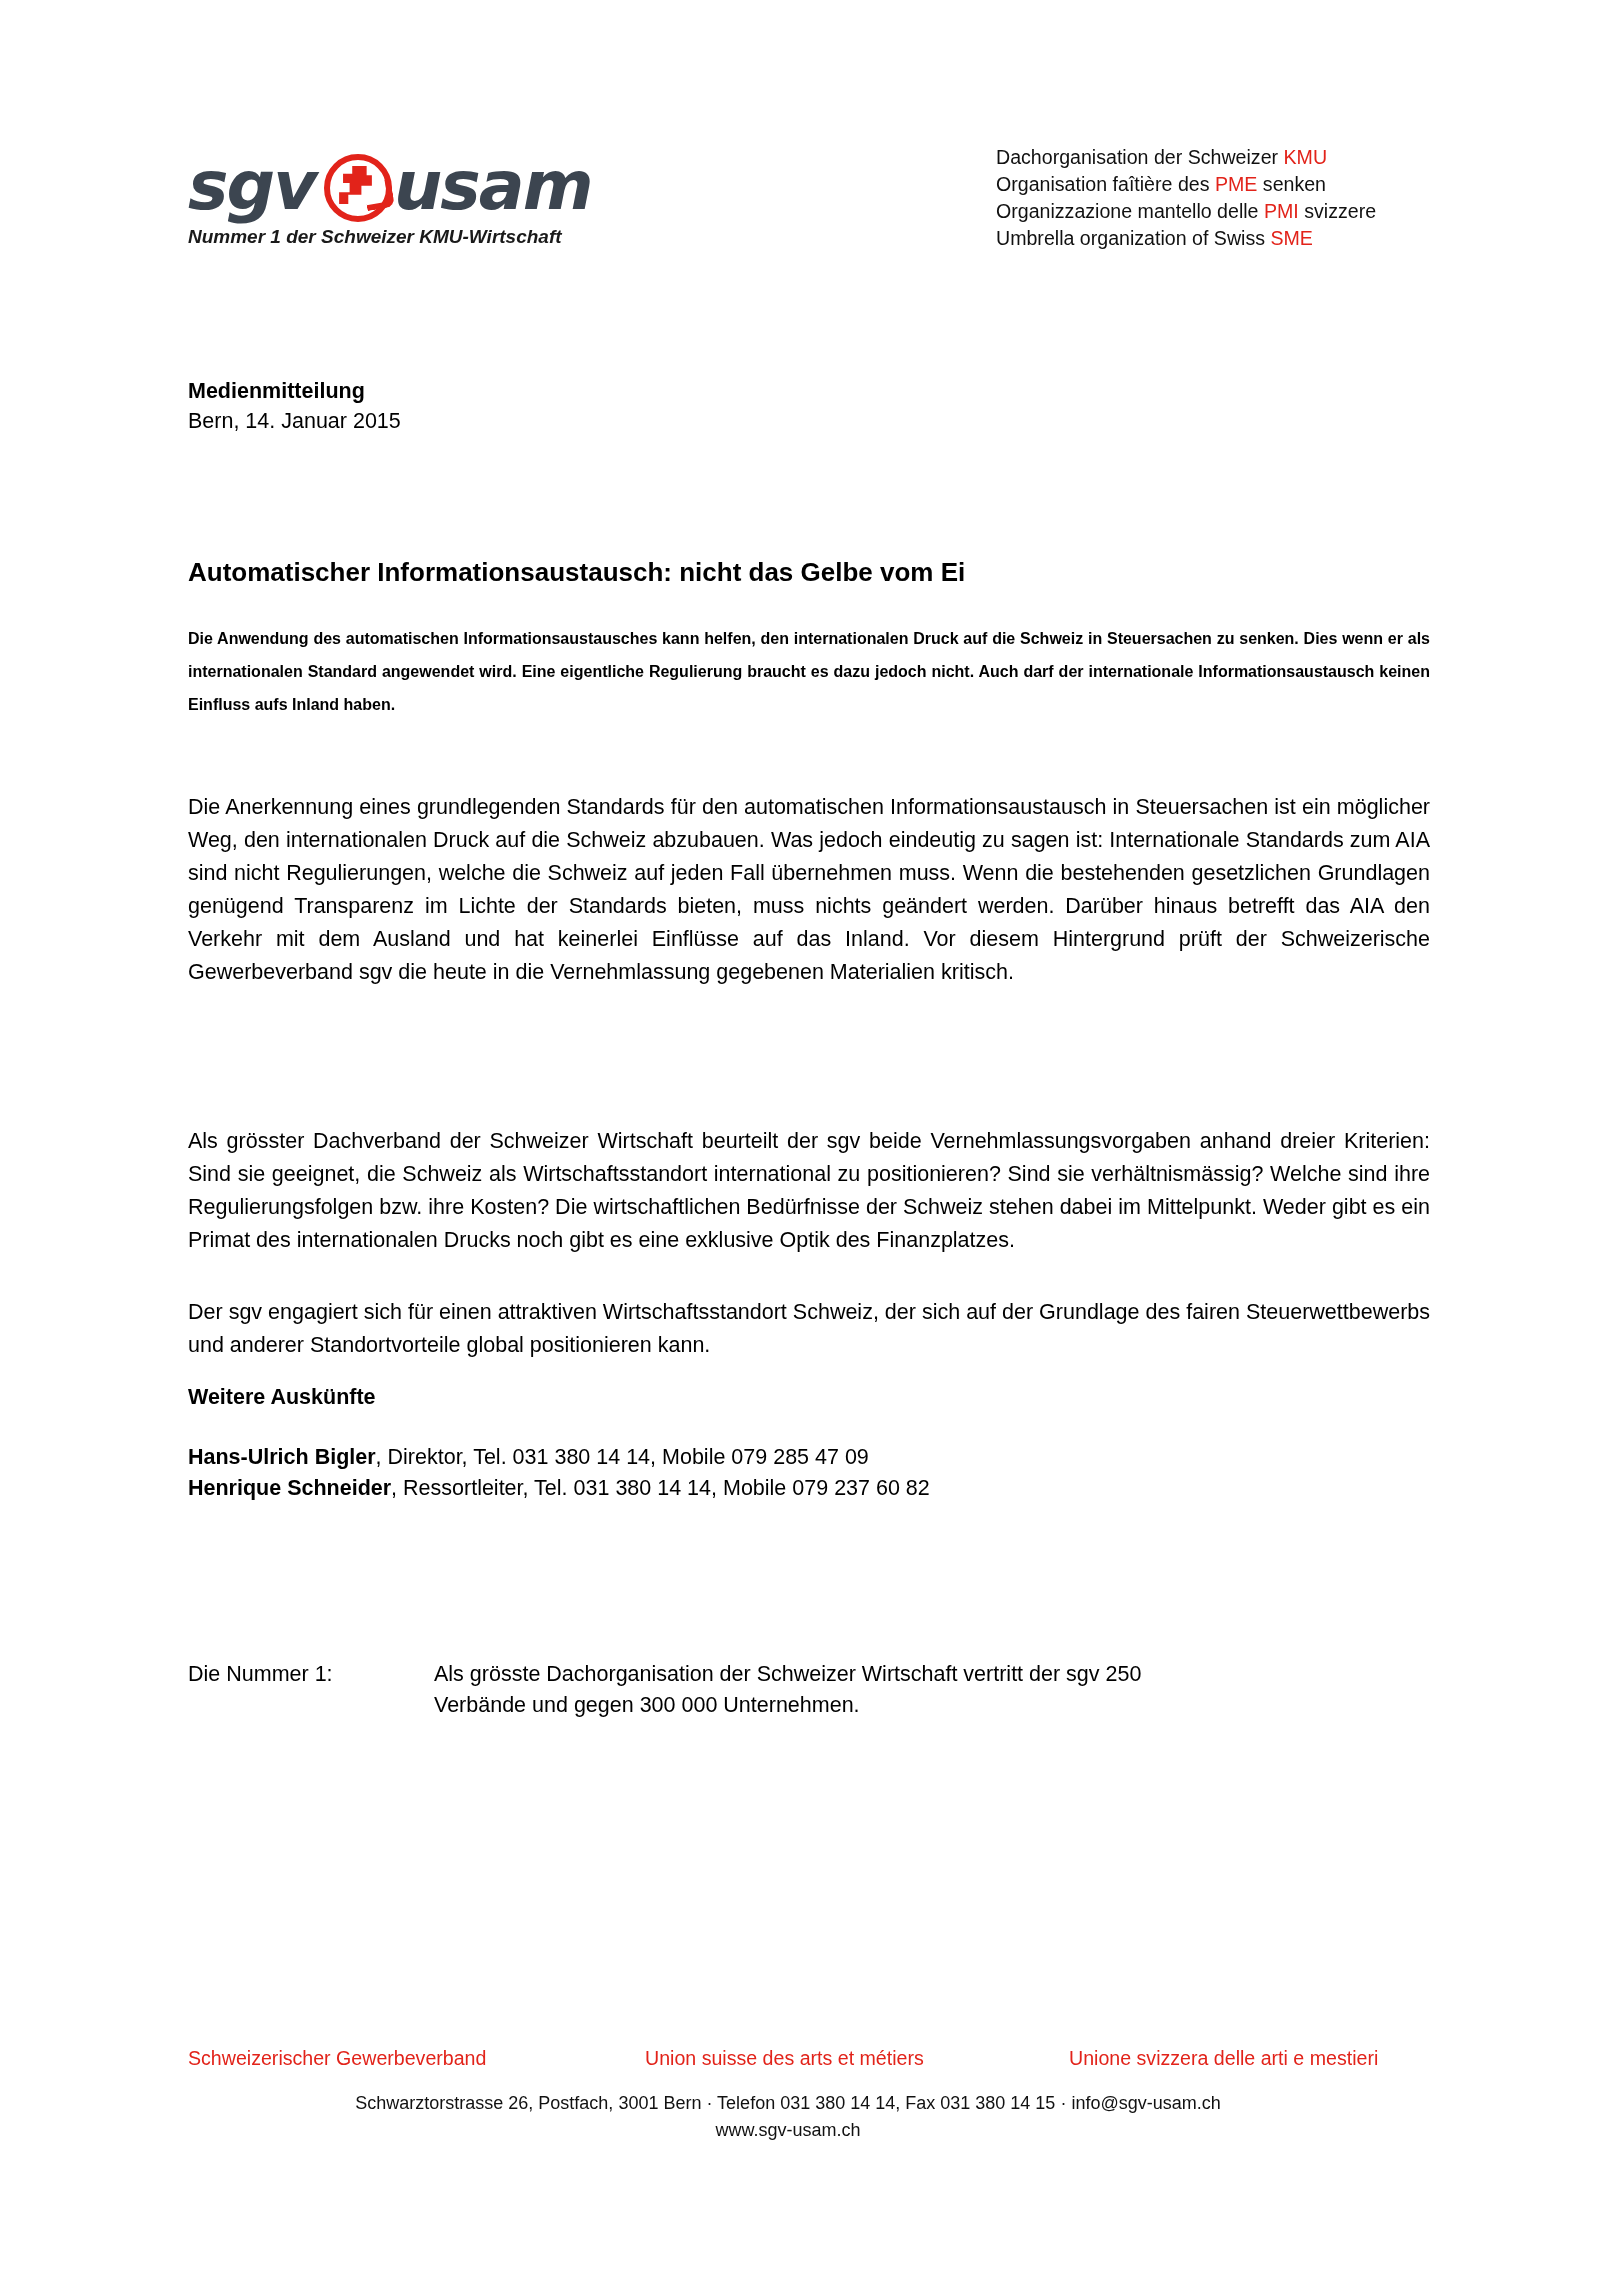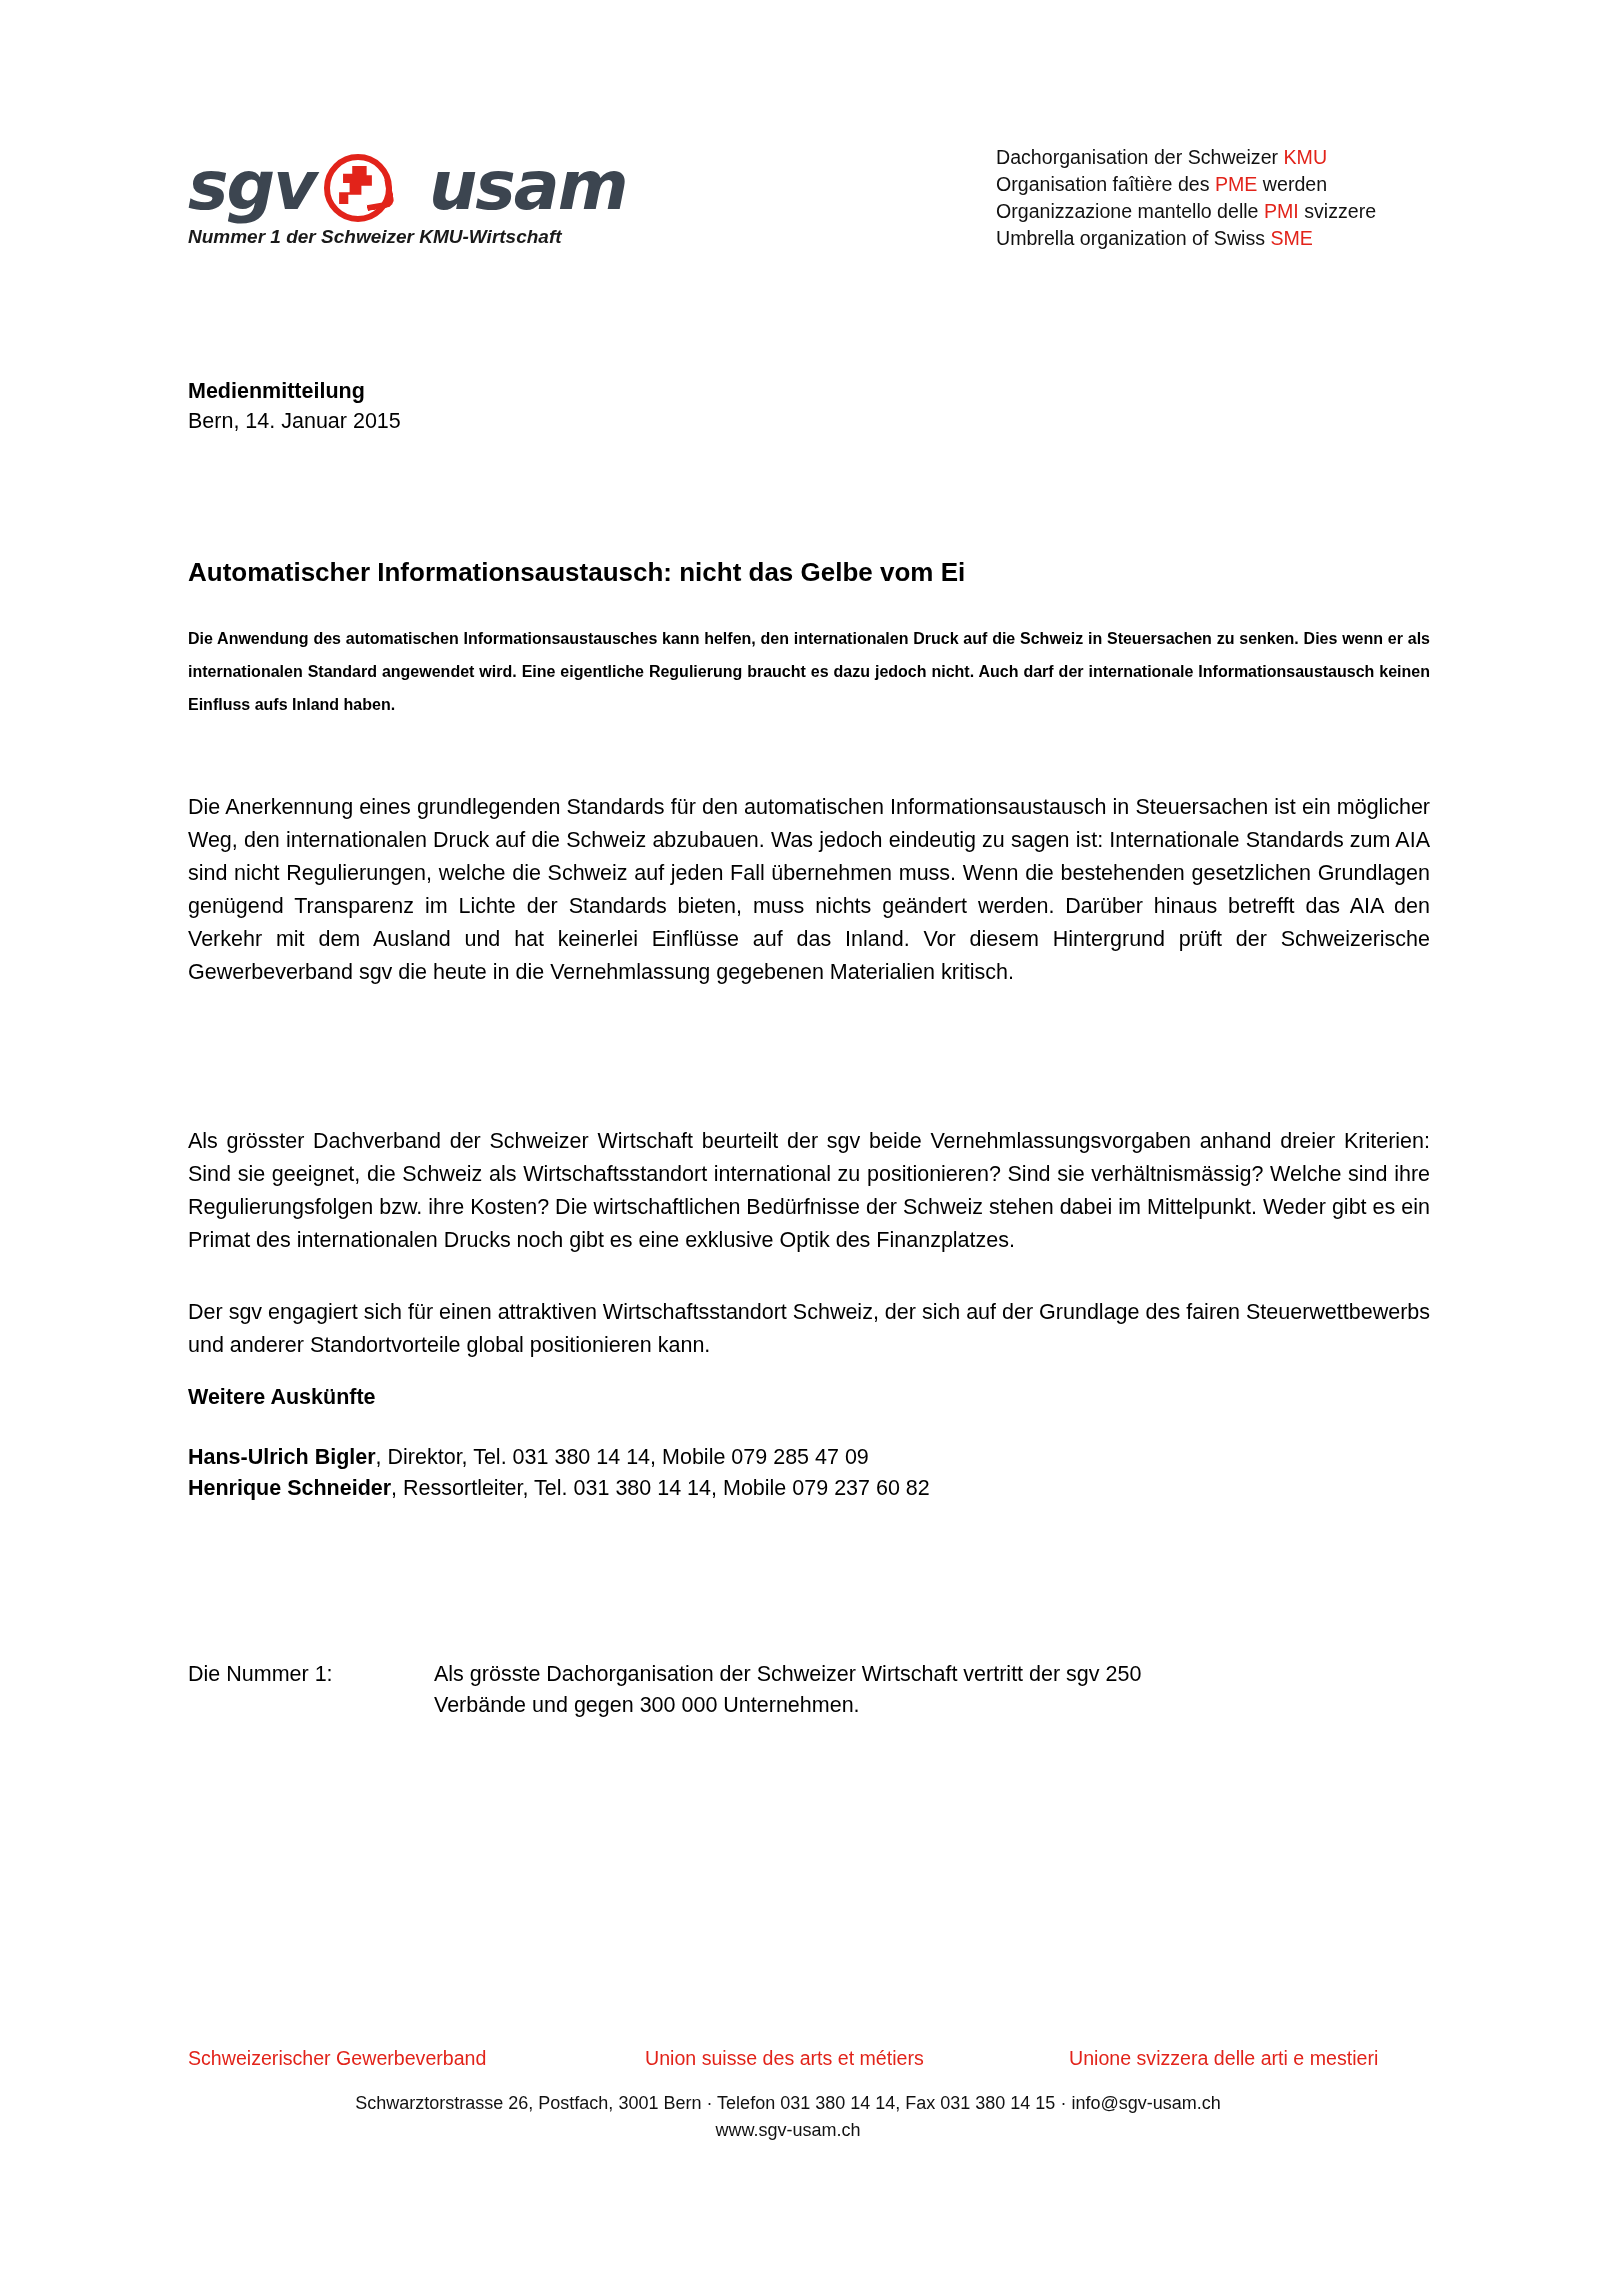--- a/index.html
+++ b/index.html
@@ -41,21 +41,21 @@
     height: 73px;
     font-family: "DejaVu Sans", sans-serif;
     font-style: italic;
     font-weight: 700;
     font-size: 68px;
     letter-spacing: -2px;
     color: #3c4550;
     line-height: 1;
   }
   .logo-sgv { display:inline-block; }
-  .logo-usam { display:inline-block;margin-left:35px; }
+  .logo-usam { display:inline-block; }
   .logo-mark {
     display: inline-block;
     position: relative;
     width: 68px;
     height: 68px;
     margin: 0 3.9px 0 6.5px;
     flex: 0 0 auto;
   }
   .logo-mark .ring {
     position: absolute;
@@ -250,21 +250,21 @@
         <span class="logo-usam">usam</span>
       </div>
       <div class="logo-tagline">Nummer 1 der Schweizer KMU-Wirtschaft</div>
     </div>
 
     <div class="header-langs">
       <div>
         <span>Dachorganisation der Schweizer </span><span class="hl">KMU</span><span></span>
       </div>
       <div>
-        <span>Organisation faîtière des </span><span class="hl">PME</span><span> werden</span>
+        <span>Organisation faîtière des </span><span class="hl">PME</span><span> senken</span>
       </div>
       <div>
         <span>Organizzazione mantello delle </span><span class="hl">PMI</span><span> svizzere</span>
       </div>
       <div>
         <span>Umbrella organization of Swiss </span><span class="hl">SME</span><span></span>
       </div>
     </div>
   </div>
 

